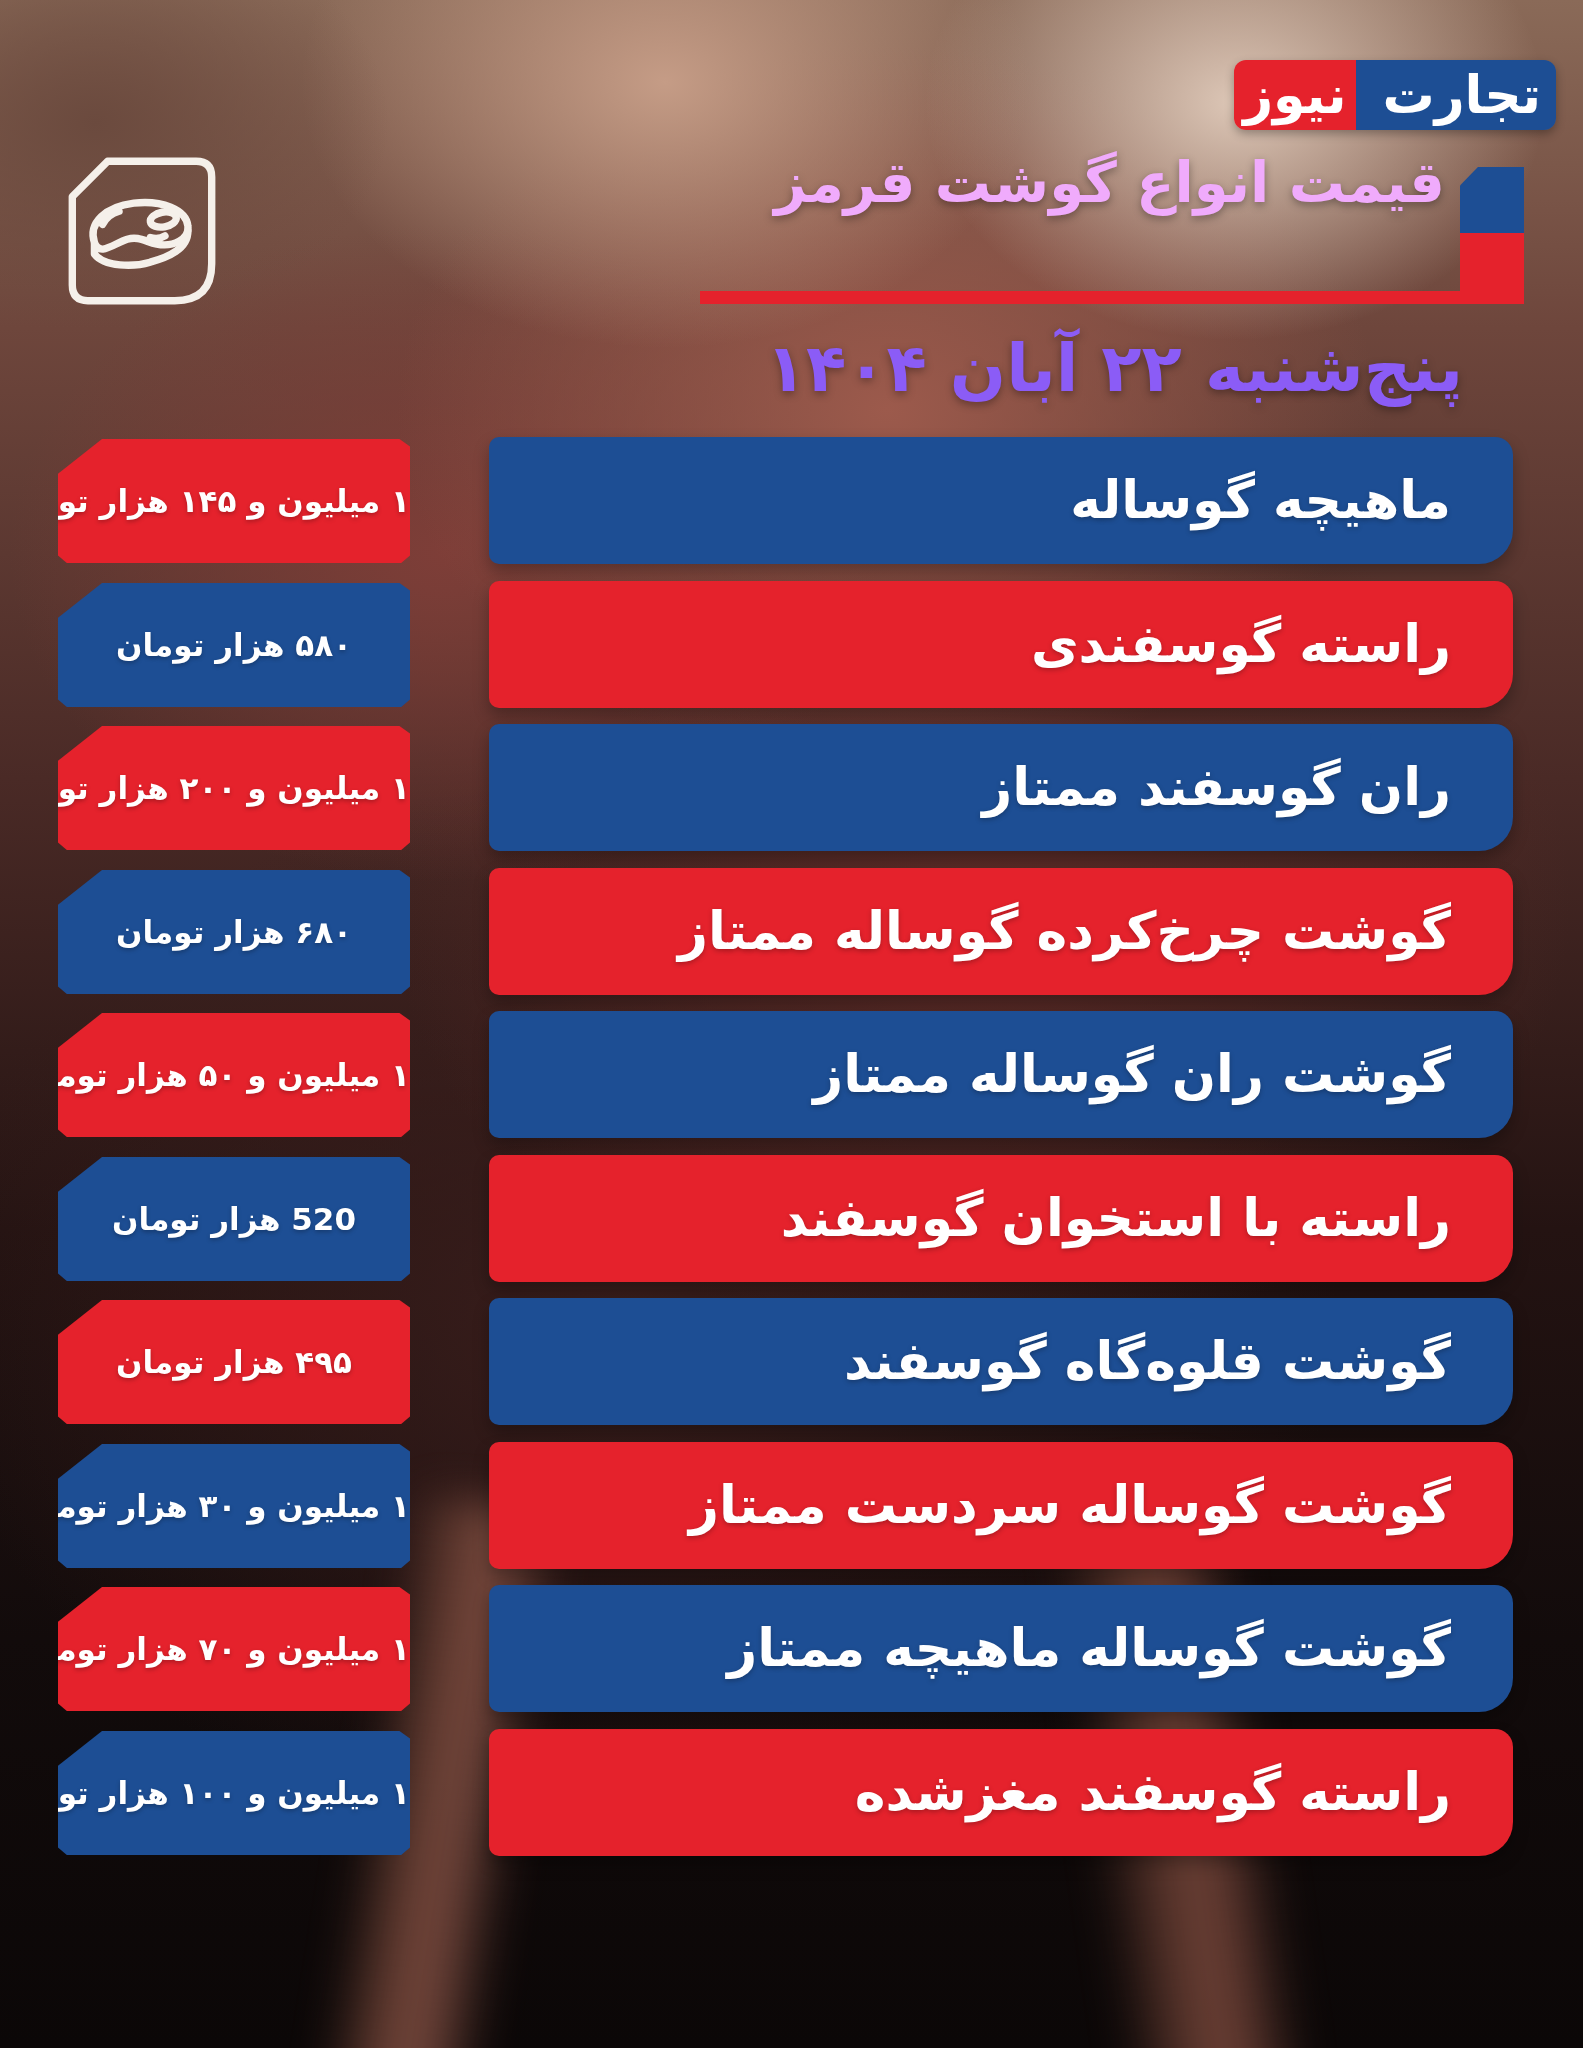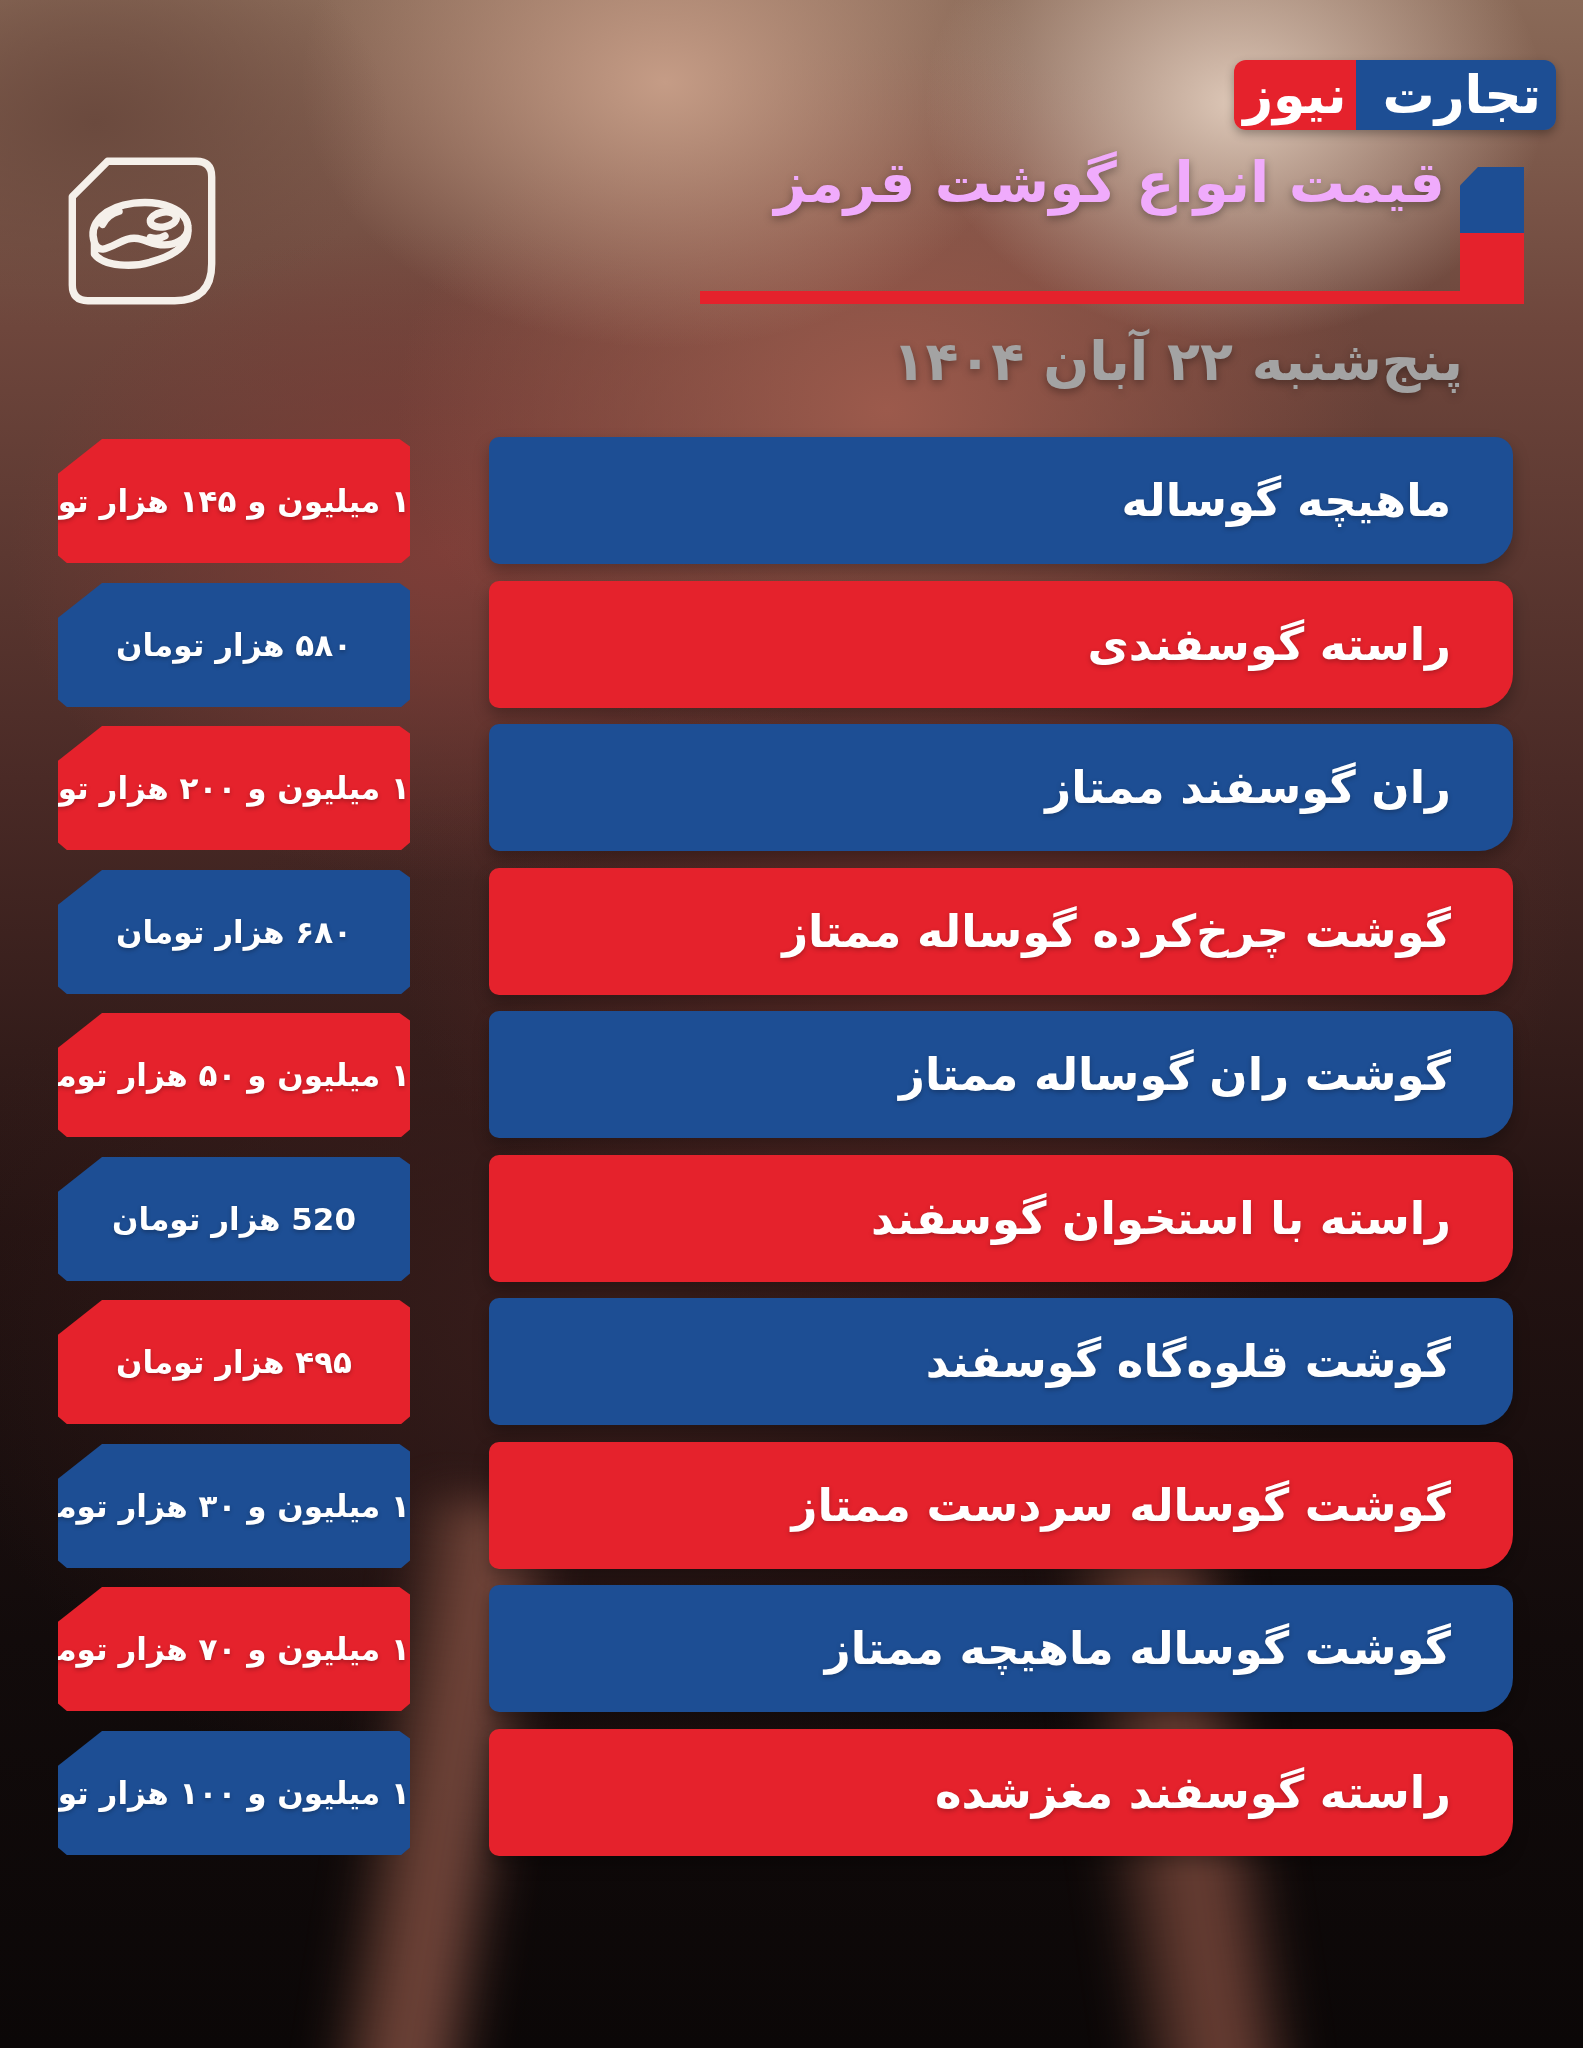--- a/index.html
+++ b/index.html
@@ -52,30 +52,30 @@
     position:absolute;top:167px;left:1460px;width:64px;height:66px;background:var(--blue);
     clip-path:polygon(28% 0,100% 0,100% 100%,0 100%,0 28%);
   }
   .marker-red{
     position:absolute;top:233px;left:1460px;width:64px;height:70px;background:var(--red);
     border-radius:0 0 12px 12px;
   }
   .underline{position:absolute;top:291px;left:700px;width:824px;height:13px;background:var(--red);}
 
   .date{
-    position:absolute;top:330px;right:120px;color:#a3a3a3;
-    font-size:54px;font-weight:bold;white-space:nowrap;
+    position:absolute;top:330px;right:120px;color:#8b5cf6;
+    font-size:66px;font-weight:bold;white-space:nowrap;
     text-shadow:0 3px 8px rgba(0,0,0,.35);
   }
 
   
   .row{position:absolute;left:0;width:100%;height:127px;}
   .name-bar{
     position:absolute;top:0;left:489px;width:1024px;height:127px;
-    color:#fff;font-weight:bold;font-size:45px;line-height:127px;
+    color:#fff;font-weight:bold;font-size:52px;line-height:127px;
     text-align:right;padding-right:62px;box-sizing:border-box;white-space:nowrap;
     border-radius:10px 18px 34px 10px;
     box-shadow:0 8px 16px rgba(0,0,0,.28);
     text-shadow:0 2px 5px rgba(0,0,0,.25);
   }
   .price-box{
     position:absolute;top:2px;left:58px;width:352px;height:124px;
     color:#fff;font-weight:bold;font-size:31px;line-height:124px;
     text-align:center;white-space:nowrap;
     clip-path:polygon(12.5% 0,97% 0,100% 6%,100% 94%,97.5% 100%,2.5% 100%,0 94%,0 28%);

